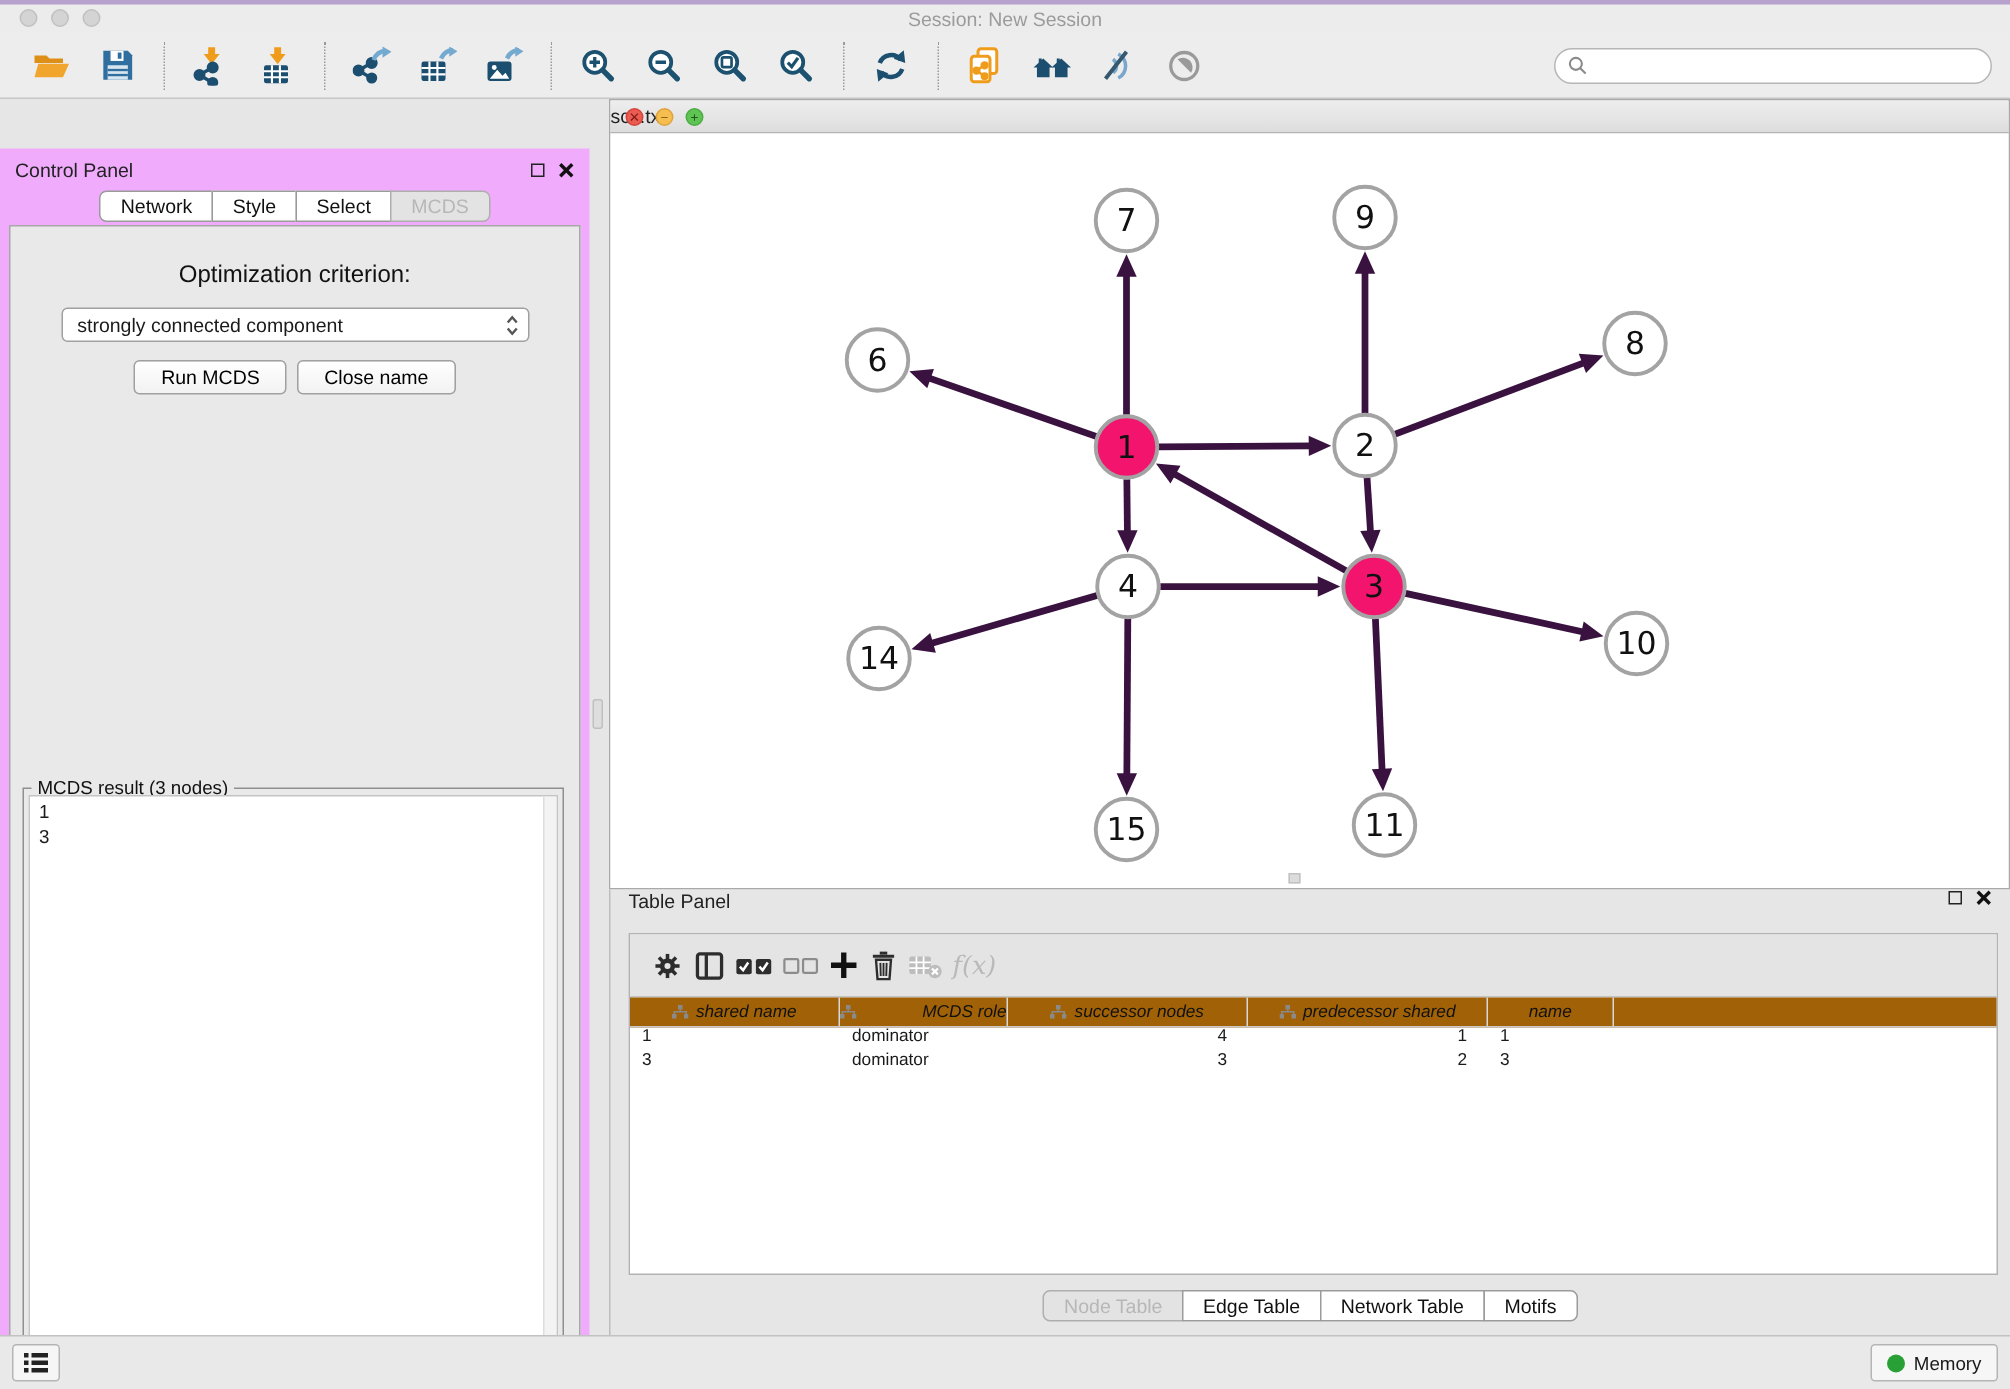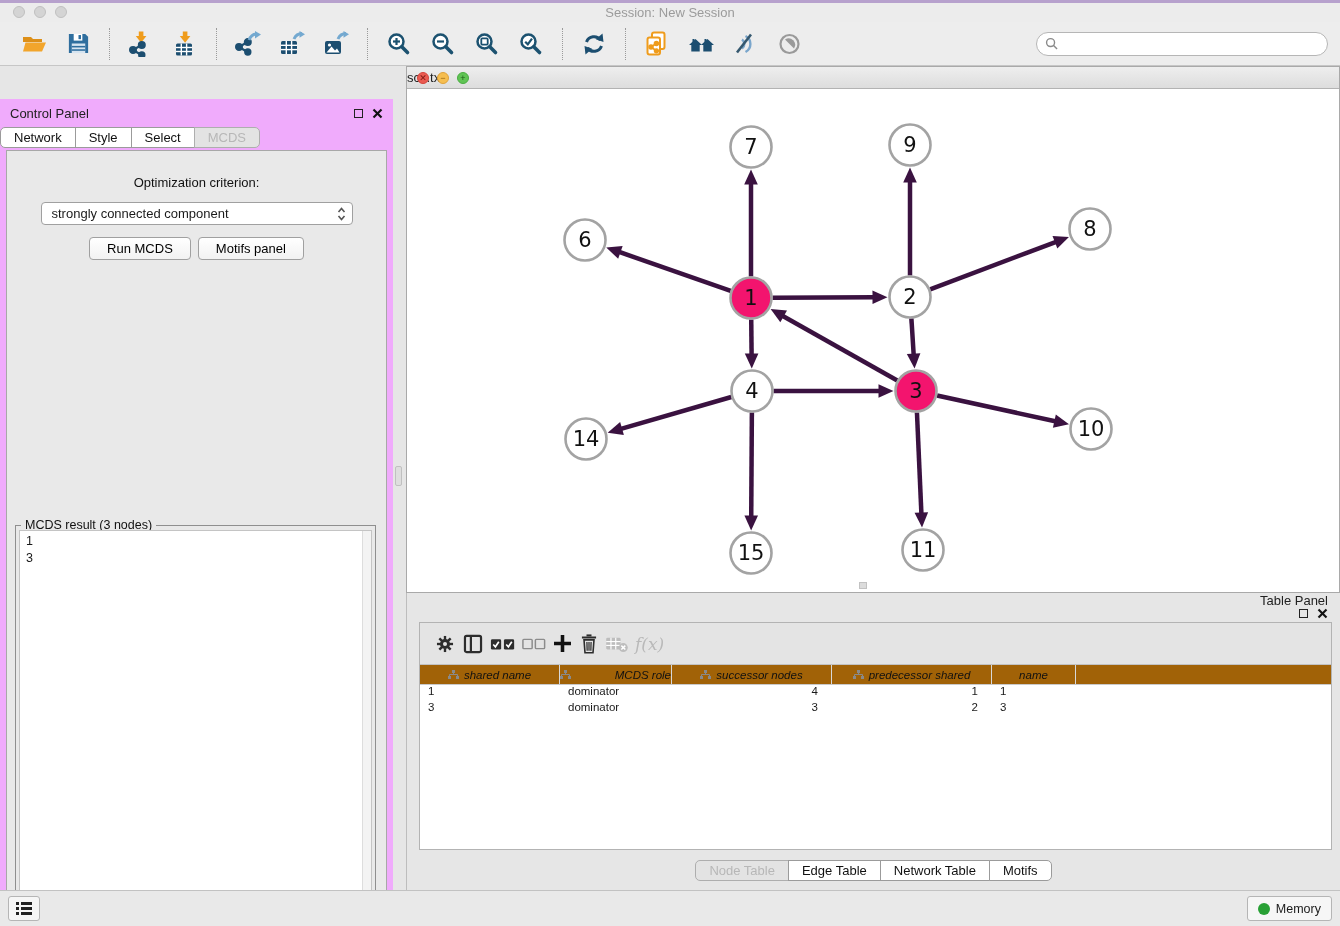--- a/index.html
+++ b/index.html
@@ -20,29 +20,29 @@
   .tb-btn { width:30px; height:30px; display:flex; align-items:center; justify-content:center; margin:0 7px; }
   .tb-sep { width:1px; height:32px; border-left:1px dotted #9a9a9a; margin:0 9px; }
   .search-wrap { margin-left:auto; width:292px; height:24px; background:#fff; border:1px solid #b6b6b6;
                  border-radius:12px; display:flex; align-items:center; padding:0 8px; }
   .search-wrap input { border:none; outline:none; flex:1; font-size:12px; background:transparent; margin-left:5px; }
   
   .control-panel { position:absolute; left:0; top:66px; width:393px; height:824px; background:#f0abfc;margin-top:33px; }
   .cp-header { height:28px; display:flex; align-items:center; padding:0 10px; }
   .panel-title { font-size:13px; color:#222; }
   .panel-hd-icons { margin-left:auto; display:flex; gap:9px; align-items:center; }
-  .seg { display:flex; position:relative; z-index:2; }
+  .seg { display:flex; justify-content:center; position:relative; z-index:2; }
   .seg .tab { background:#fff; border:1px solid #9b9b9b; padding:2px 13px; font-size:13px; color:#111;
               margin-left:-1px; cursor:default; }
   .seg .tab:first-child { border-radius:5px 0 0 5px; margin-left:0; }
   .seg .tab:last-child { border-radius:0 5px 5px 0; }
   .seg .tab.active { background:#e3e3e3; color:#b7b7b7; border-color:#aeaeae; }
   .cp-body { position:absolute; left:6px; right:6px; top:51px; bottom:6px; border:1px solid #a8a8a8;
              background:#e9e9e9; }
-  .opt-label { text-align:center; margin-top:24px; font-size:13px; color:#111; }
+  .opt-label { text-align:center; margin-top:24px; font-size:16px; color:#111; }
   .dropdown { width:312px; height:23px; margin:12px auto 0; background:#fff; border:1px solid #a0a0a0;
               border-radius:4px; display:flex; align-items:center; padding:0 6px 0 10px; font-size:13px; }
   .dd-arrows { margin-left:auto; display:flex; flex-direction:column; line-height:0; }
   .btn-row { display:flex; justify-content:center; gap:7px; margin-top:12px; }
   .push-btn { height:23px; padding:0 17px; background:linear-gradient(#ffffff,#f2f2f2); border:1px solid #a0a0a0;
               border-radius:4px; font-size:13px; font-family:"Liberation Sans",sans-serif; }
   .result-group { position:absolute; left:8px; right:10px; top:374px; bottom:10px; border:1px solid #8f8f8f; }
   .result-label { position:absolute; top:-8px; left:5px; background:#e9e9e9; padding:0 4px; font-size:12.5px; color:#111; }
   .result-area { position:absolute; left:3px; right:3px; top:4px; bottom:3px; background:#fff; border:1px solid #c4c4c4;
                  font-size:12.5px; line-height:17px; padding:2px 6px; overflow:hidden; }
@@ -59,21 +59,21 @@
   .nw-dot { width:12px; height:12px; border-radius:50%; font-size:9px; line-height:11px; text-align:center; }
   .nw-dot.red { background:#ea5b51; border:1px solid #d5443c; color:#7d1a14; }
   .nw-dot.yellow { background:#f6be50; border:1px solid #dfa33c; color:#93620d; }
   .nw-dot.green { background:#60c454; border:1px solid #4aad42; color:#1c5a17; }
   .nw-title { text-align:left; font-size:13px; line-height:21px; color:#222; }
   .nw-canvas { position:absolute; left:0; top:22px; right:0; bottom:0; background:#fff; }
   .nw-handle { position:absolute; left:452px; bottom:3px; width:8px; height:7px; background:#dcdcdc; border:1px solid #c2c2c2; }
   
   .table-panel { position:absolute; left:406px; top:593px; width:934px; height:297px; background:#e6e6e6;
                  border-left:1px solid #bdbdbd; }
-  .tp-header { height:27px; display:flex; align-items:flex-end; padding:0 12px;flex-direction:column; }
+  .tp-header { height:27px; display:flex; align-items:flex-start; padding:0 12px; }
   .tp-box { position:absolute; left:12px; right:8px; top:29px; bottom:40px; border:1px solid #b3b3b3; background:#fff;
             display:flex; flex-direction:column; }
   .tp-toolbar { height:42px; background:#e4e4e4; border-bottom:1px solid #c2c2c2; display:flex; align-items:center;
                 padding:0 14px; gap:6px; }
   .fx { font-family:"DejaVu Serif", serif; font-style:italic; font-size:17px; color:#b9b9b9; }
   .tbl-header { display:flex; height:20px; background:#a16207; border-bottom:1px solid #c9c9c9;font-style:italic; }
   .th { display:flex; align-items:center; justify-content:center; gap:5px; font-size:11.5px; color:#111;
         border-right:1px solid #d8d8d8; }
   .tbl-row { display:flex; height:16px; font-size:11.5px; }
   .td { overflow:hidden; white-space:nowrap; }
@@ -295,21 +295,21 @@
       <span>strongly connected component</span>
       <span class="dd-arrows">
         <svg width="9" height="14" viewBox="0 0 9 14">
           <polyline points="1.5,5 4.5,1.5 7.5,5" fill="none" stroke="#555" stroke-width="1.6"></polyline>
           <polyline points="1.5,9 4.5,12.5 7.5,9" fill="none" stroke="#555" stroke-width="1.6"></polyline>
         </svg>
       </span>
     </div>
     <div class="btn-row">
       <button class="push-btn">Run MCDS</button>
-      <button class="push-btn">Motifs panel</button>
+      <button class="push-btn">Close name</button>
     </div>
     <div class="result-group">
       <span class="result-label">MCDS result (3 nodes)</span>
       <div class="result-area">
         <div>1</div>
         <div>3</div>
         <span class="result-scroll"></span>
       </div>
     </div>
   </div>

